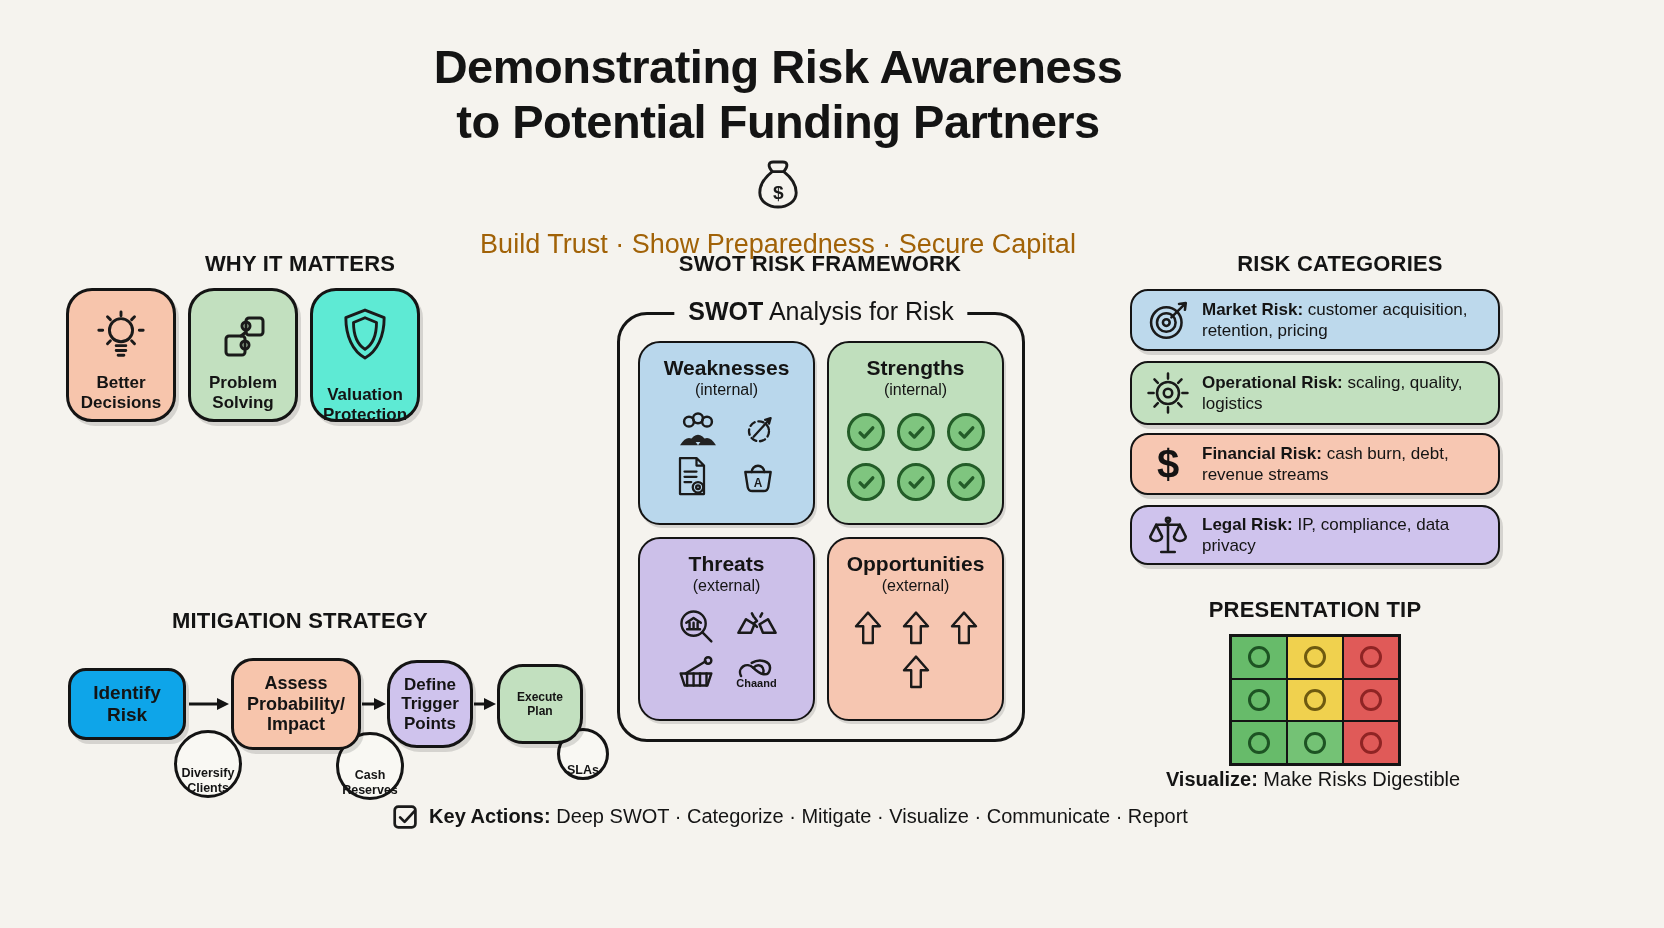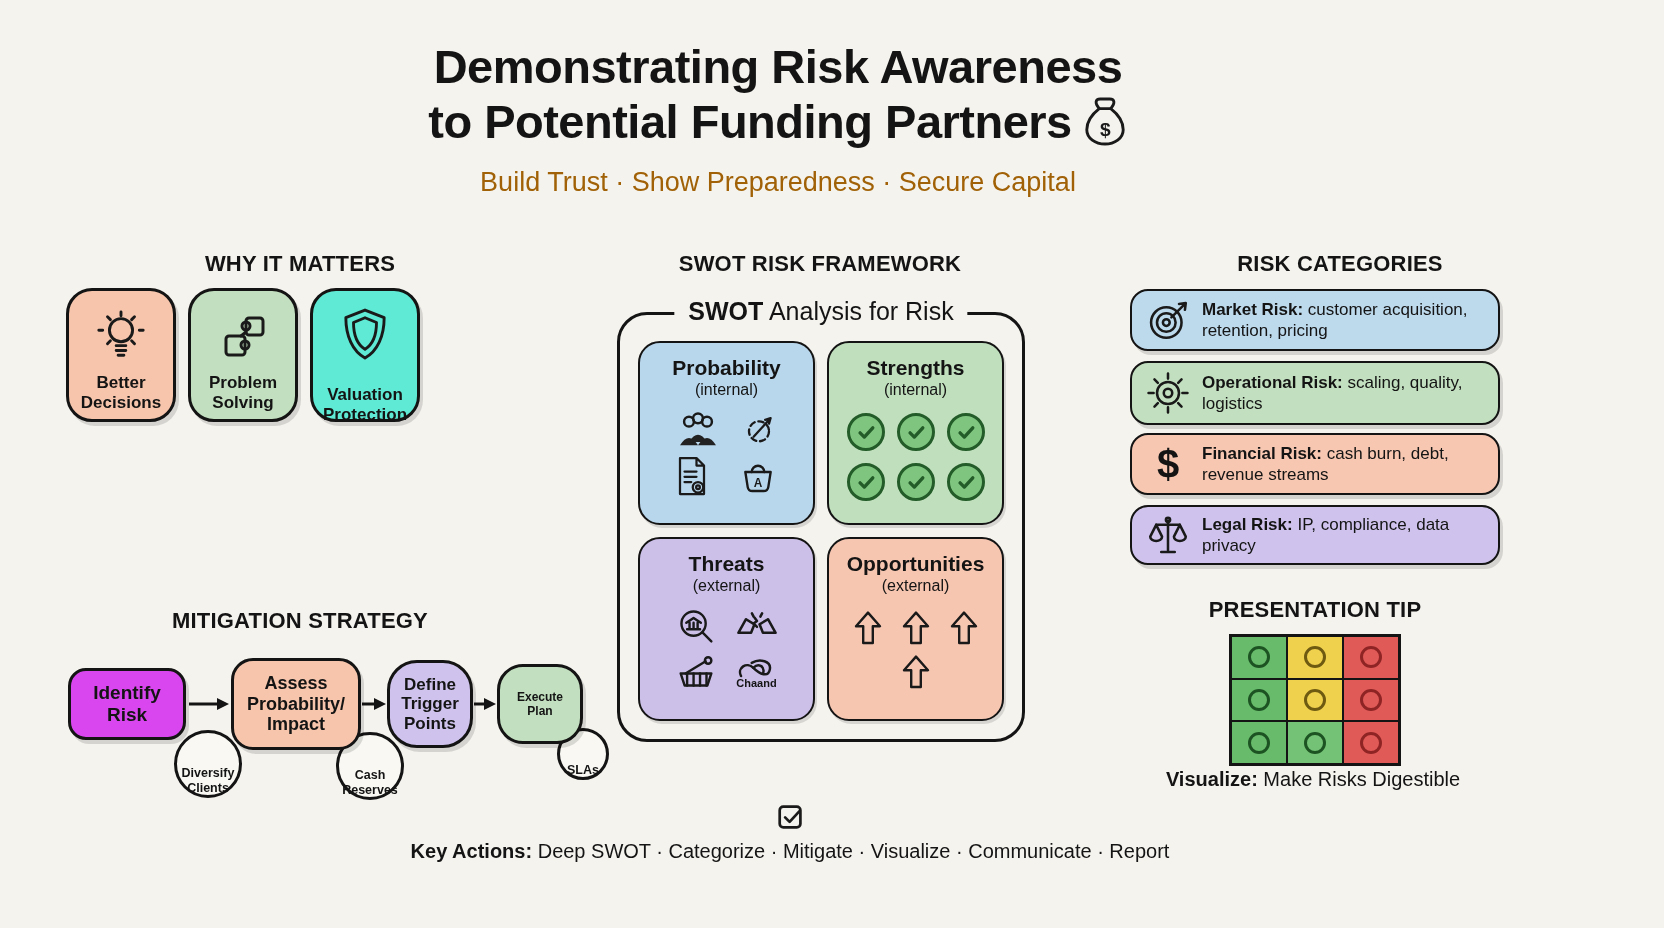--- a/index.html
+++ b/index.html
@@ -10,21 +10,21 @@
     color:#141414;
     position:relative;
     overflow:hidden;
   }
   svg { display:block; }
   .stk { stroke:#1a1a1a; fill:none; stroke-width:3; stroke-linecap:round; stroke-linejoin:round; }
 
   
   .title-wrap { position:absolute; left:0; top:40px; width:1556px; text-align:center; }
   .title-line { font-size:47px; font-weight:800; letter-spacing:-0.5px; line-height:1.16; }
-  .title-line2 { display:flex; justify-content:center; align-items:center; gap:10px; }
+  .title-line2 { display:flex; justify-content:center; align-items:center; gap:10px;flex-direction:column; }
   .subtitle { margin-top:18px; font-size:27px; font-weight:500; color:#a16207; }
 
   .h-section { position:absolute; font-size:22px; font-weight:800; text-align:center; letter-spacing:.2px; }
 
   
   .cards-row { position:absolute; left:66px; top:288px; display:flex; gap:12px; }
   .card {
     width:110px; height:134px; border:3px solid #141414; border-radius:26px;
     display:flex; flex-direction:column; align-items:center; justify-content:flex-start;
     padding-top:16px; box-shadow:3px 4px 0 rgba(0,0,0,.13);
@@ -97,21 +97,21 @@
   .flow-arrow { position:absolute; top:697px; z-index:2; }
   .note-circle {
     position:absolute; background:#f9f8f3; border:3px solid #141414; border-radius:50%;
     display:flex; flex-direction:column; align-items:center; justify-content:flex-end;
     font-size:12.5px; font-weight:800; text-align:center; line-height:1.15; z-index:1;
   }
 
   
   .key-actions {
     position:absolute; left:190px; top:803px; width:1200px;
-    display:flex; align-items:center; justify-content:center; gap:10px; font-size:20px;flex-direction:column;
+    display:flex; align-items:center; justify-content:center; gap:10px; font-size:20px;
   }
   .key-actions b { font-weight:800; }
 </style>
 </head>
 <body>
 
 <div class="title-wrap">
   <div class="title-line">Demonstrating Risk Awareness</div>
   <div class="title-line title-line2">
     <span>to Potential Funding Partners</span>
@@ -171,21 +171,21 @@
 
 <div class="h-section" style="left:620px; top:251px; width:400px;">SWOT RISK FRAMEWORK</div>
 
 <div class="swot-box">
   <div class="swot-legend">
     <b>SWOT</b><span> Analysis for Risk</span>
   </div>
   <div class="swot-grid">
 
     <div class="quad" style="background: rgb(185, 215, 236);">
-      <div class="q-title">Probability</div>
+      <div class="q-title">Weaknesses</div>
       <div class="q-sub">(internal)</div>
       <div class="q-icons">
         <span>
           <svg width="46" height="36" viewBox="0 0 56 44">
             <circle class="stk" cx="17" cy="13" r="6"></circle>
               <circle class="stk" cx="39" cy="13" r="6"></circle>
               <circle class="stk" cx="28" cy="9" r="6"></circle>
             <path d="M6 42 q11 -18 22 0 z" fill="#222"></path>
               <path d="M28 42 q11 -18 22 0 z" fill="#222"></path>
               <path d="M17 38 q11 -18 22 0 z" fill="#222"></path>
@@ -385,21 +385,21 @@
   <div class="cell c-red" style="background: rgb(224, 90, 88);">
       <span class="ring"></span>
     </div>
 </div>
 <div class="tip-caption">
   <b>Visualize:</b><span> Make Risks Digestible</span>
 </div>
 
 <div class="h-section" style="left:80px; top:608px; width:440px;">MITIGATION STRATEGY</div>
 
-<div class="step" style="left: 68px; top: 668px; width: 118px; height: 72px; border-radius: 18px; font-size: 19px; background: #d946ef;">
+<div class="step" style="left: 68px; top: 668px; width: 118px; height: 72px; border-radius: 18px; font-size: 19px; background: #0ea5e9;">
   <div>Identify</div>
     <div>Risk</div>
 </div>
 <svg class="flow-arrow" style="left:189px;" width="40" height="14" viewBox="0 0 40 14">
   <line x1="0" y1="7" x2="29" y2="7" stroke="#141414" stroke-width="3"></line>
     <path d="M28 1 L40 7 L28 13 Z" fill="#141414"></path>
 </svg>
 <div class="step" style="left: 231px; top: 658px; width: 130px; height: 92px; border-radius: 22px; font-size: 18px; line-height: 1.15; background: rgb(247, 197, 172);">
   <div>Assess</div>
     <div>Probability/</div>

